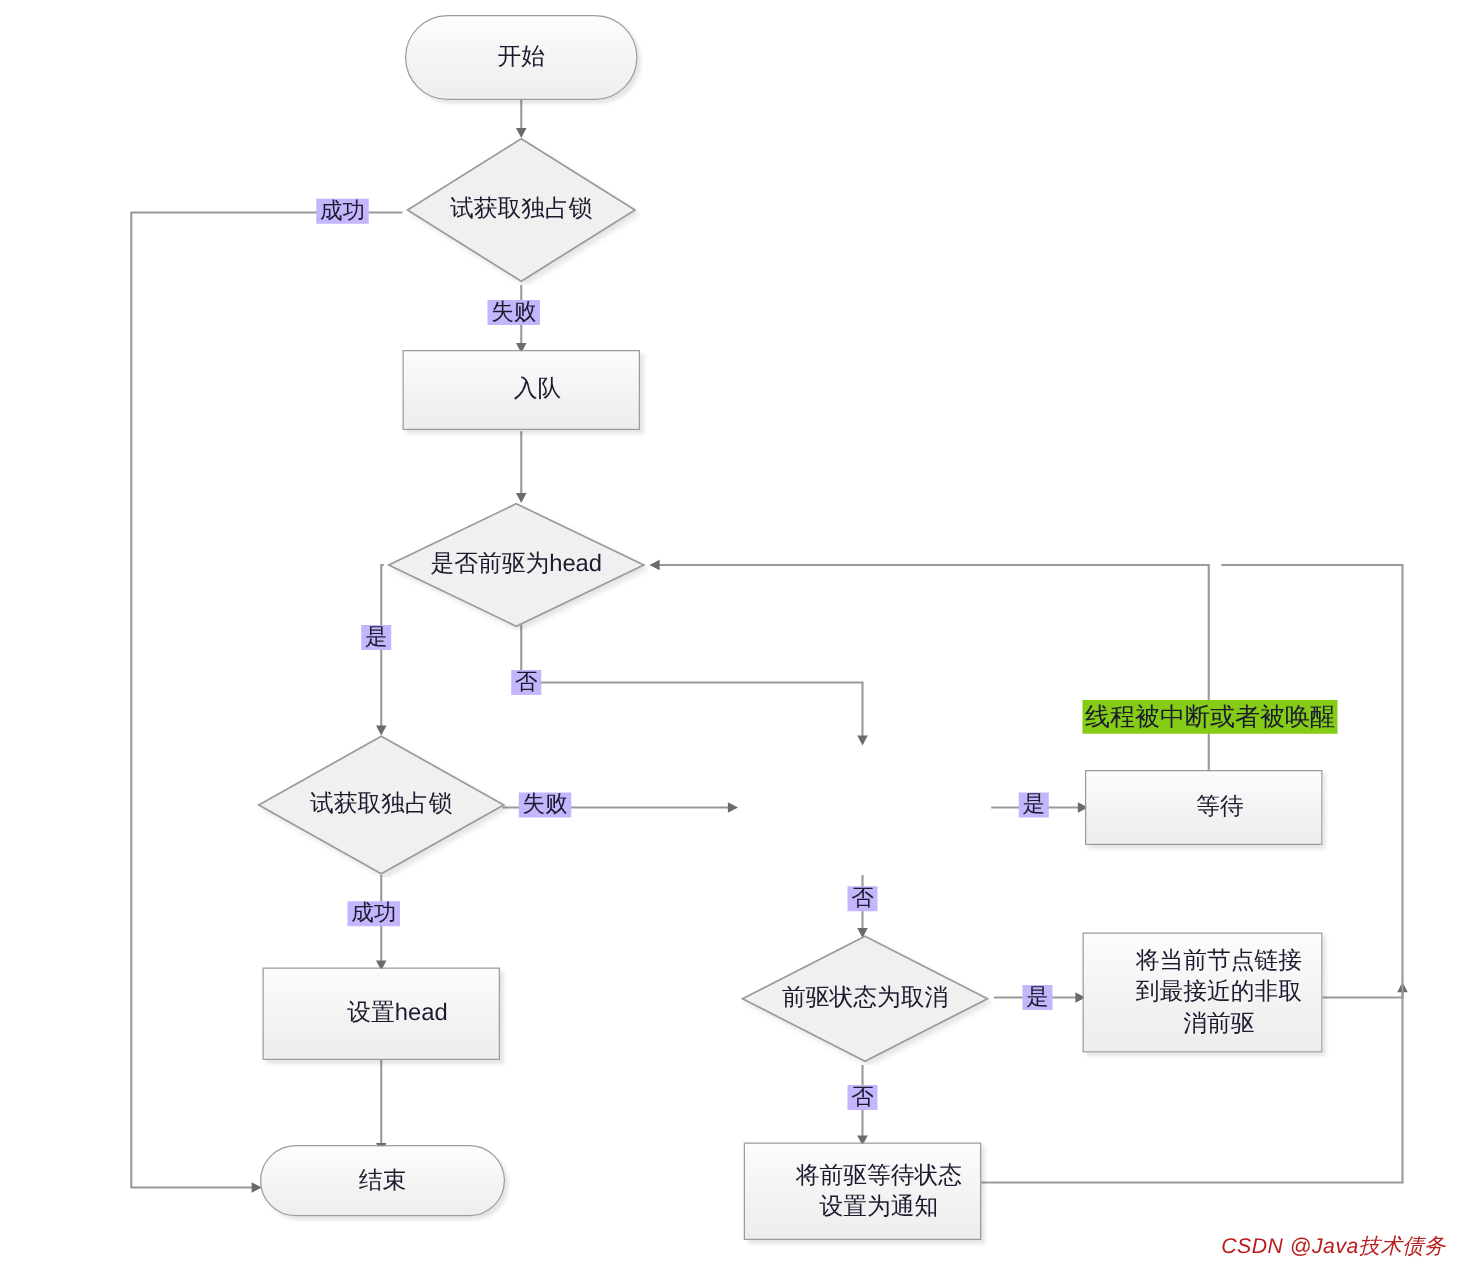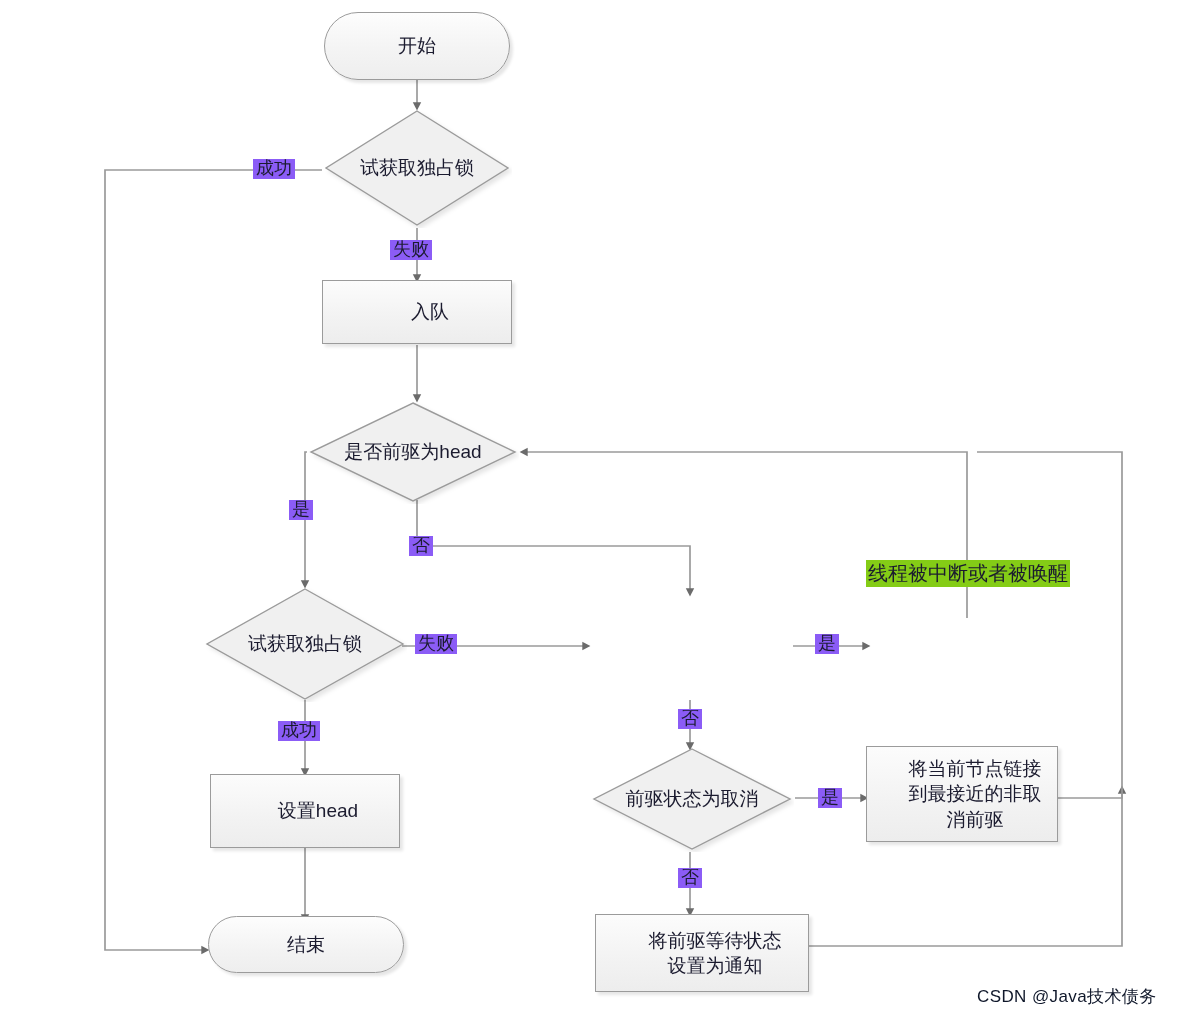--- a/index.html
+++ b/index.html
@@ -76,41 +76,42 @@
     z-index: 2;
     width: 260px;
     pointer-events: none;
   }
 
   
   .edge-label {
     position: absolute;
     font-size: 18px;
     color: #1b1b2f;
-    background: #8b5cf6;
+    background: #c4b5fd;
     padding: 0 3px;
     white-space: nowrap;
     line-height: 1.1;
   }
   .free-label {
     position: absolute;
     font-size: 20px;
     color: #1b1b2f;
     white-space: nowrap;
     background: #84cc16;
     padding: 0 2px;
   }
 
   .watermark {
     position: absolute;
     font-size: 17px;
-    color: #0f172a;
+    color: #b91c1c;
     letter-spacing: 0.4px;
     white-space: nowrap;
     user-select: none;
+    font-style: italic;
   }
 </style>
 </head>
 <body>
 
 <div id="canvas">
 
   <svg id="wires" viewBox="0 0 1186 1018" xmlns="http://www.w3.org/2000/svg">
     <defs>
       <marker id="arrowD" markerWidth="10" markerHeight="10" refX="4.2" refY="5" orient="auto" markerUnits="userSpaceOnUse">
@@ -181,35 +182,38 @@
       <polygon points="102,3 200,58 102,113 4,58" fill="#f0f0f0" stroke="#9b9b9b" stroke-width="1.4" style="filter:drop-shadow(3px 3px 2px rgba(0,0,0,0.10));"></polygon>
     </svg>
     <span class="dia-label">试获取独占锁</span>
   </div>
 
   <div class="node process" style="left:210px; top:774px; width:190px; height:74px;">
     <span>设置head</span>
   </div>
 
 
+  <div class="node process" style="left:868px; top:616px; width:190px; height:60px;">
+    <span>等待</span>
+  </div>
 
   <div class="node decision" style="left:590px; top:746px; width:204px; height:106px;">
     <svg class="dia-shape" viewBox="0 0 204 106">
       <polygon points="102,3 200,53 102,103 4,53" fill="#f0f0f0" stroke="#9b9b9b" stroke-width="1.4" style="filter:drop-shadow(3px 3px 2px rgba(0,0,0,0.10));"></polygon>
     </svg>
     <span class="dia-label">前驱状态为取消</span>
   </div>
 
   <div class="node process" style="left:866px; top:746px; width:192px; height:96px;">
     <span>将当前节点链接
 到最接近的非取
 消前驱</span>
   </div>
 
-  <div class="node process" style="left:595px; top:914px; width:214px; height:78px;">
+  <div class="node process" style="left:595px; top:914px; width:190px; height:78px;">
     <span>将前驱等待状态
 设置为通知</span>
   </div>
 
   <div class="node terminator" style="left:208px; top:916px; width:196px; height:57px;">
     <span>结束</span>
   </div>
 
   <div class="edge-label" style="left:253px; top:159px;">成功</div>
 

